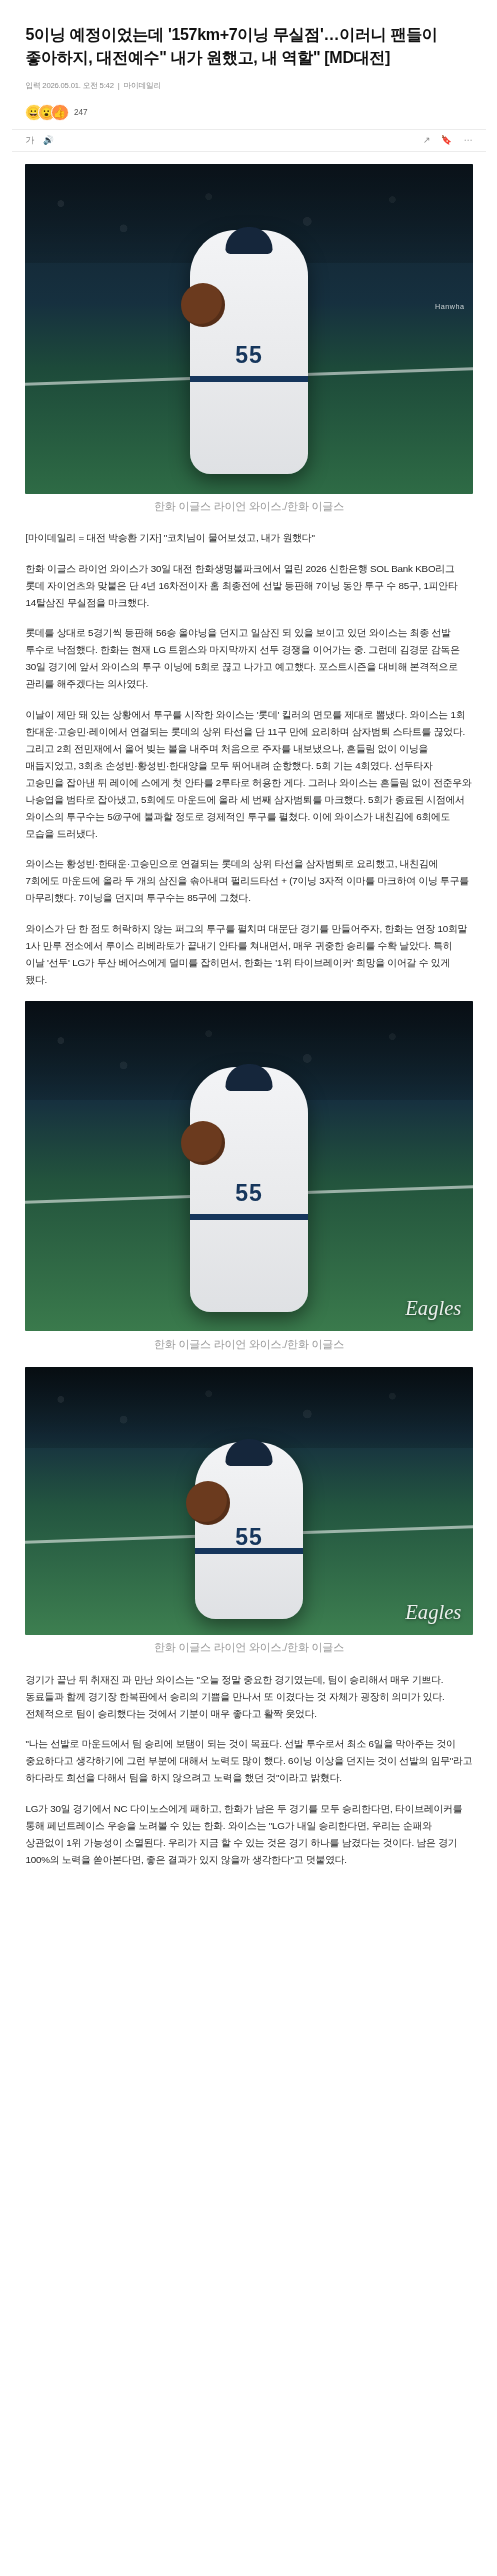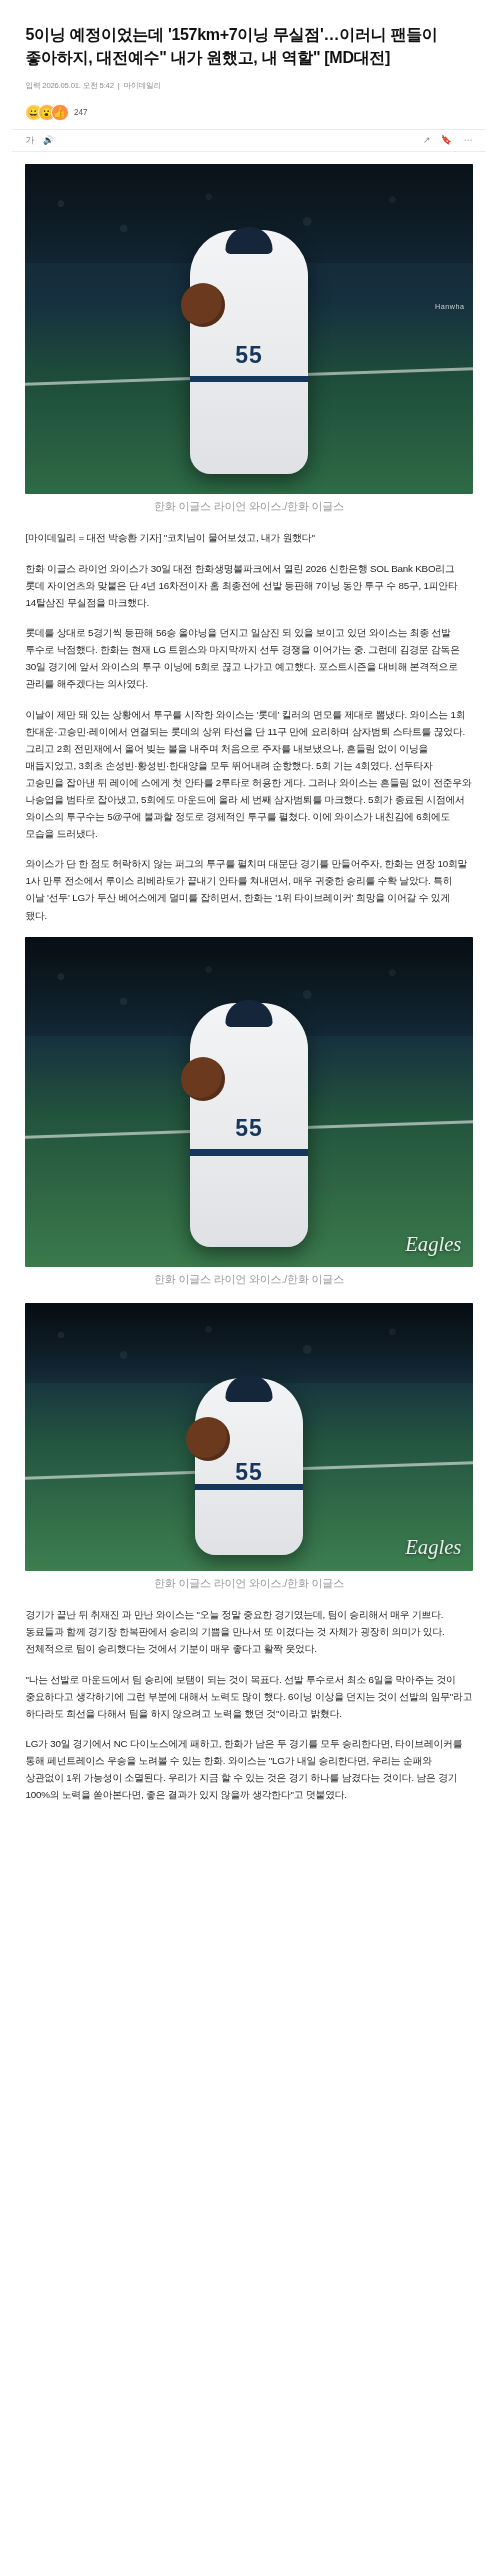--- a/index.html
+++ b/index.html
@@ -221,20 +221,21 @@
         </div>
         <div class="ph-tag">Hanwha</div>
       </div>
       <figcaption class="caption">한화 이글스 라이언 와이스./한화 이글스</figcaption>
     </figure>
 
     <p class="para lead">[마이데일리 = 대전 박승환 기자] "코치님이 물어보셨고, 내가 원했다"</p>
     <p class="para">한화 이글스 라이언 와이스가 30일 대전 한화생명볼파크에서 열린 2026 신한은행 SOL Bank KBO리그 롯데 자이언츠와 맞붙은 단 4년 16차전이자 홈 최종전에 선발 등판해 7이닝 동안 투구 수 85구, 1피안타 14탈삼진 무실점을 마크했다.</p>
     <p class="para">롯데를 상대로 5경기씩 등판해 56승 올야닝을 던지고 일삼진 되 있을 보이고 있던 와이스는 최종 선발 투수로 낙점했다. 한화는 현재 LG 트윈스와 마지막까지 선두 경쟁을 이어가는 중. 그런데 김경문 감독은 30일 경기에 앞서 와이스의 투구 이닝에 5회로 끊고 나가고 예고했다. 포스트시즌을 대비해 본격적으로 관리를 해주겠다는 의사였다.</p>
     <p class="para">이날이 제만 돼 있는 상황에서 투구를 시작한 와이스는 '롯데' 킬러의 면모를 제대로 뽐냈다. 와이스는 1회 한대운·고승민·레이에서 연결되는 롯데의 상위 타선을 단 11구 만에 요리하며 삼자범퇴 스타트를 끊었다. 그리고 2회 전민재에서 올어 빚는 볼을 내주며 처음으로 주자를 내보냈으나, 흔들림 없이 이닝을 매듭지었고, 3회초 손성빈·황성빈·한대양을 모두 뛰어내려 순항했다. 5회 기는 4회였다. 선두타자 고승민을 잡아낸 뒤 레이에 스에게 첫 안타를 2루타로 허용한 게다. 그러나 와이스는 흔들림 없이 전준우와 나승엽을 범타로 잡아냈고, 5회에도 마운드에 올라 세 번째 삼자범퇴를 마크했다. 5회가 종료된 시점에서 와이스의 투구수는 5@구에 불과할 정도로 경제적인 투구를 펼쳤다. 이에 와이스가 내친김에 6회에도 모습을 드러냈다.</p>
+    <p class="para">와이스는 황성빈·한태운·고승민으로 연결되는 롯데의 상위 타선을 삼자범퇴로 요리했고, 내친김에 7회에도 마운드에 올라 두 개의 삼진을 솎아내며 펄리드타선 + (7이닝 3자적 이마를 마크하여 이닝 투구를 마무리했다. 7이닝을 던지며 투구수는 85구에 그쳤다.</p>
     <p class="para">와이스가 단 한 점도 허락하지 않는 퍼그의 투구를 펼치며 대문단 경기를 만들어주자, 한화는 연장 10회말 1사 만루 전소에서 루이스 리베라토가 끝내기 안타를 쳐내면서, 매우 귀중한 승리를 수확 날았다. 특히 이날 '선두' LG가 두산 베어스에게 덜미를 잡히면서, 한화는 '1위 타이브레이커' 희망을 이어갈 수 있게 됐다.</p>
 
     <figure>
       <div class="photo ph ph2">
         <div class="crowd"></div>
         <div class="field-line" style="top:58%;"></div>
         <div class="player">
           <div class="cap"></div>
           <div class="glove"></div>
           <div class="belt"></div>

